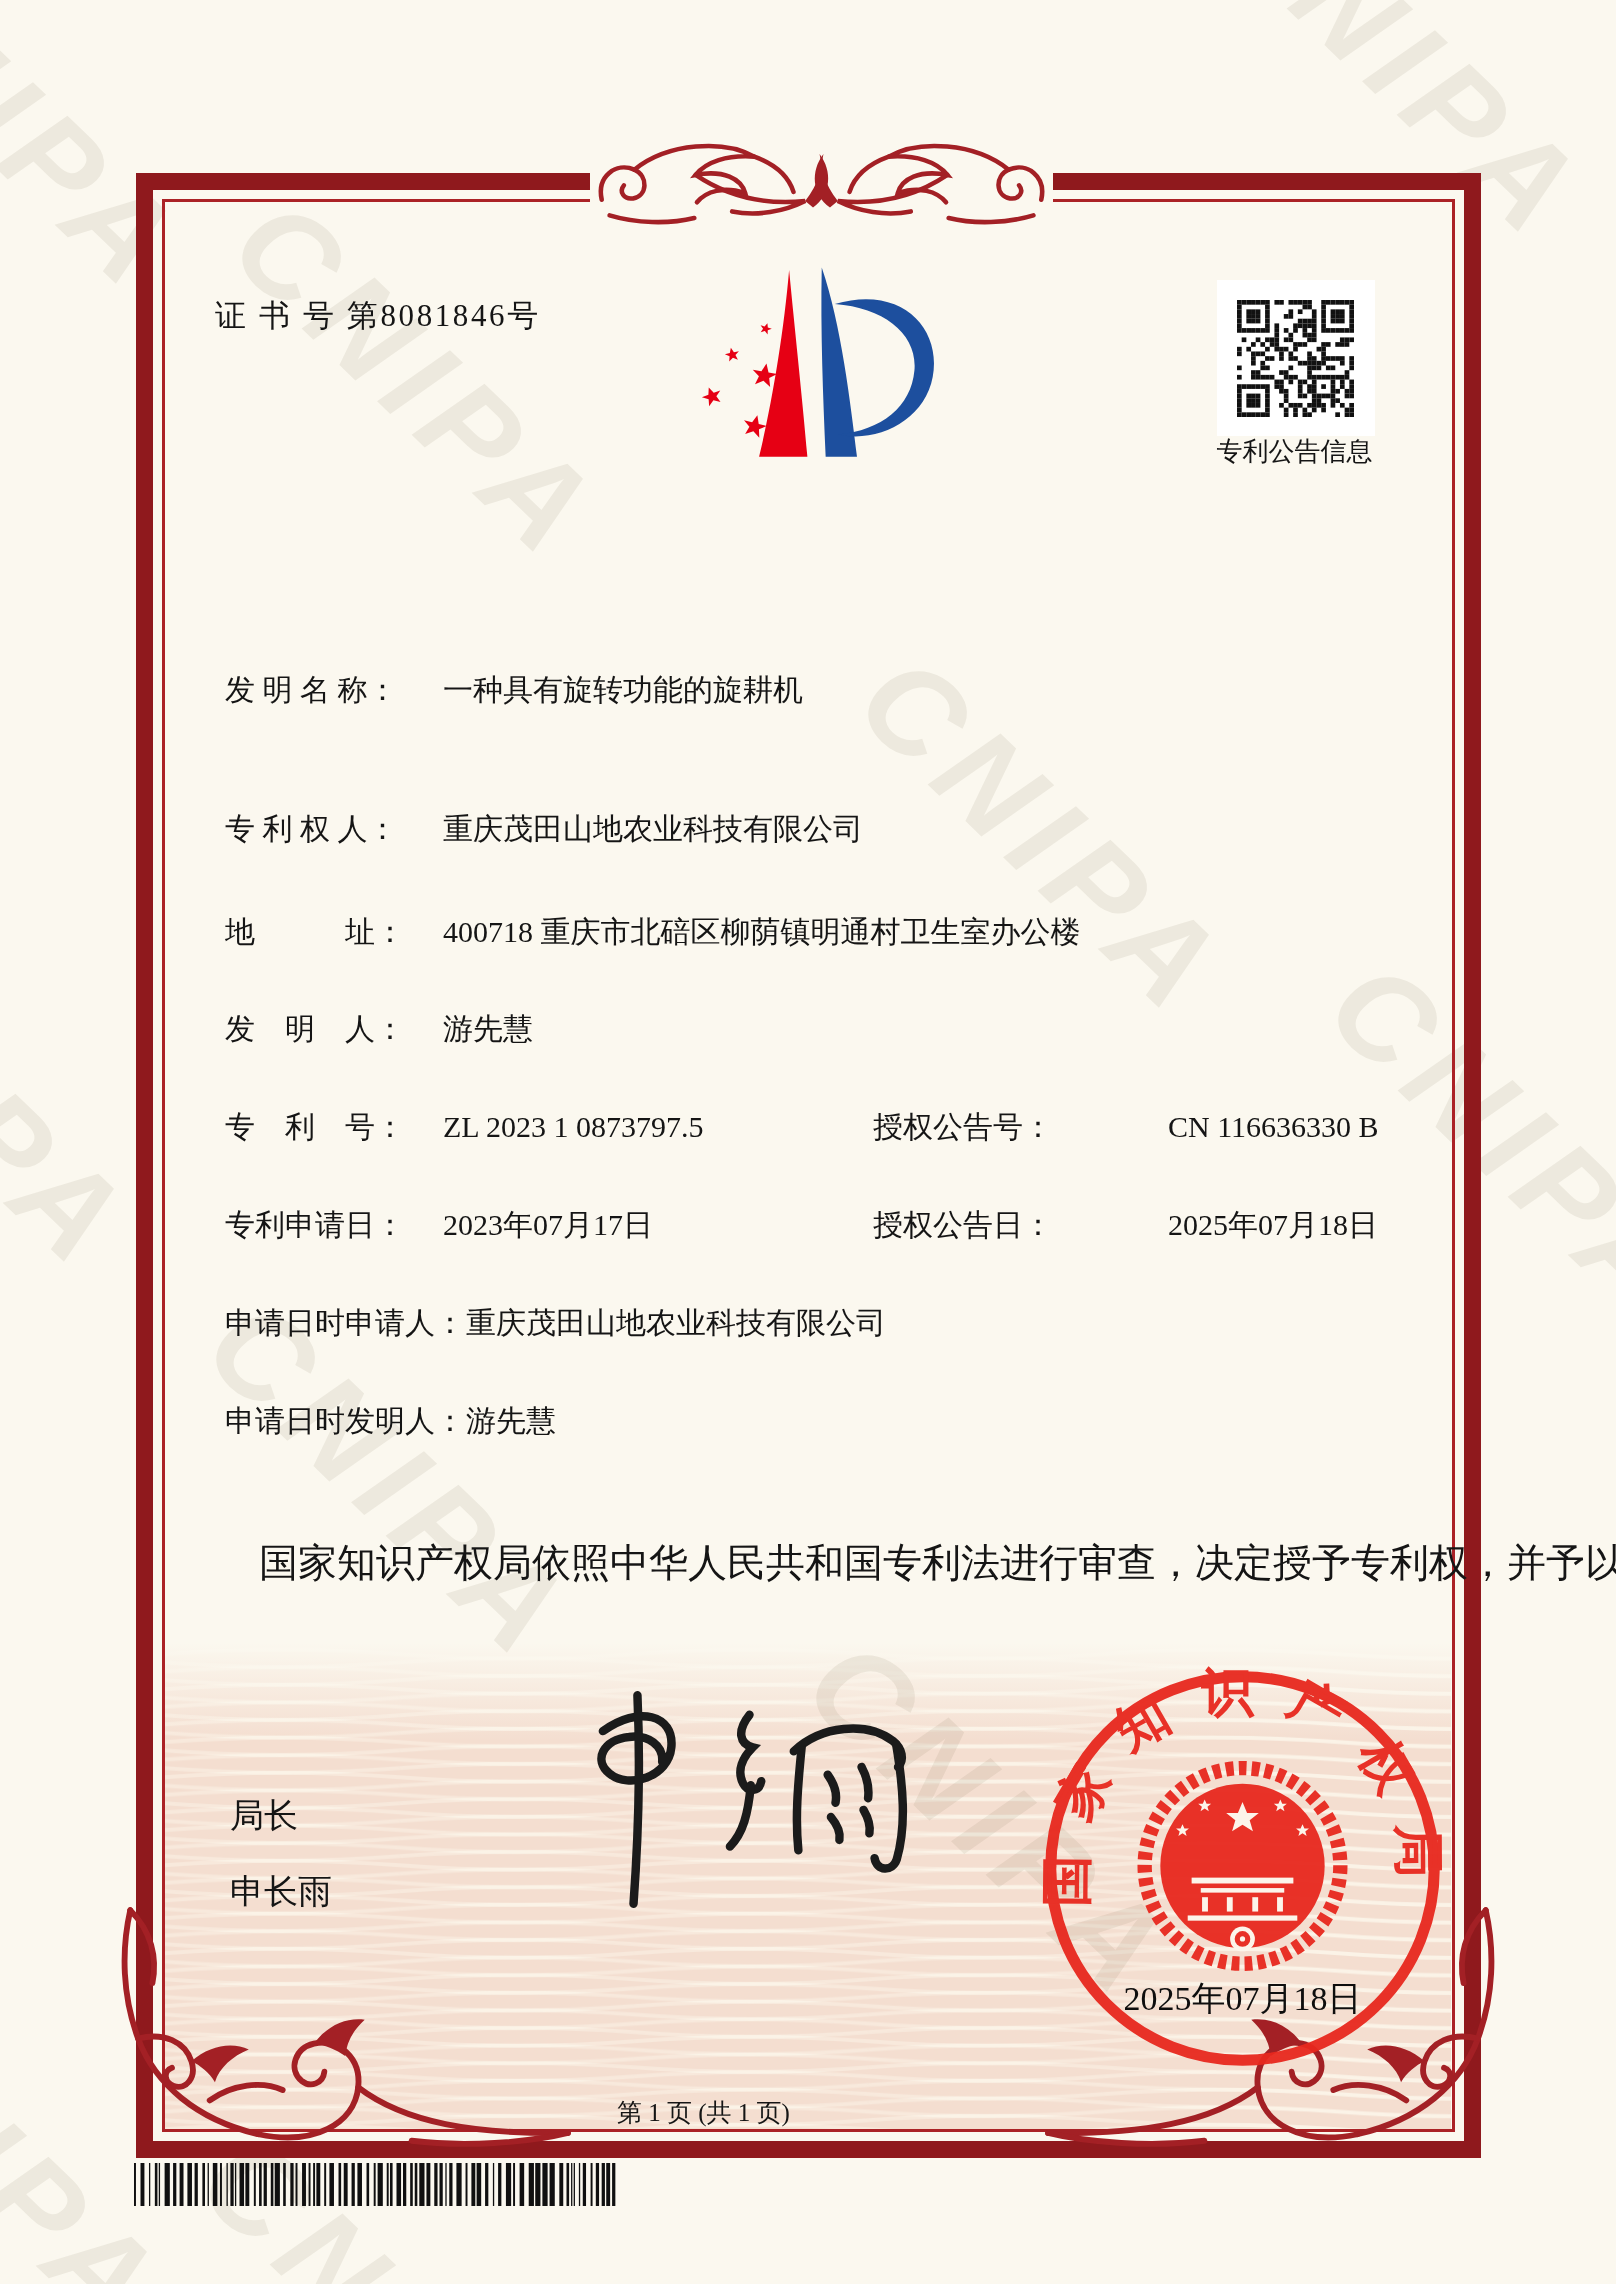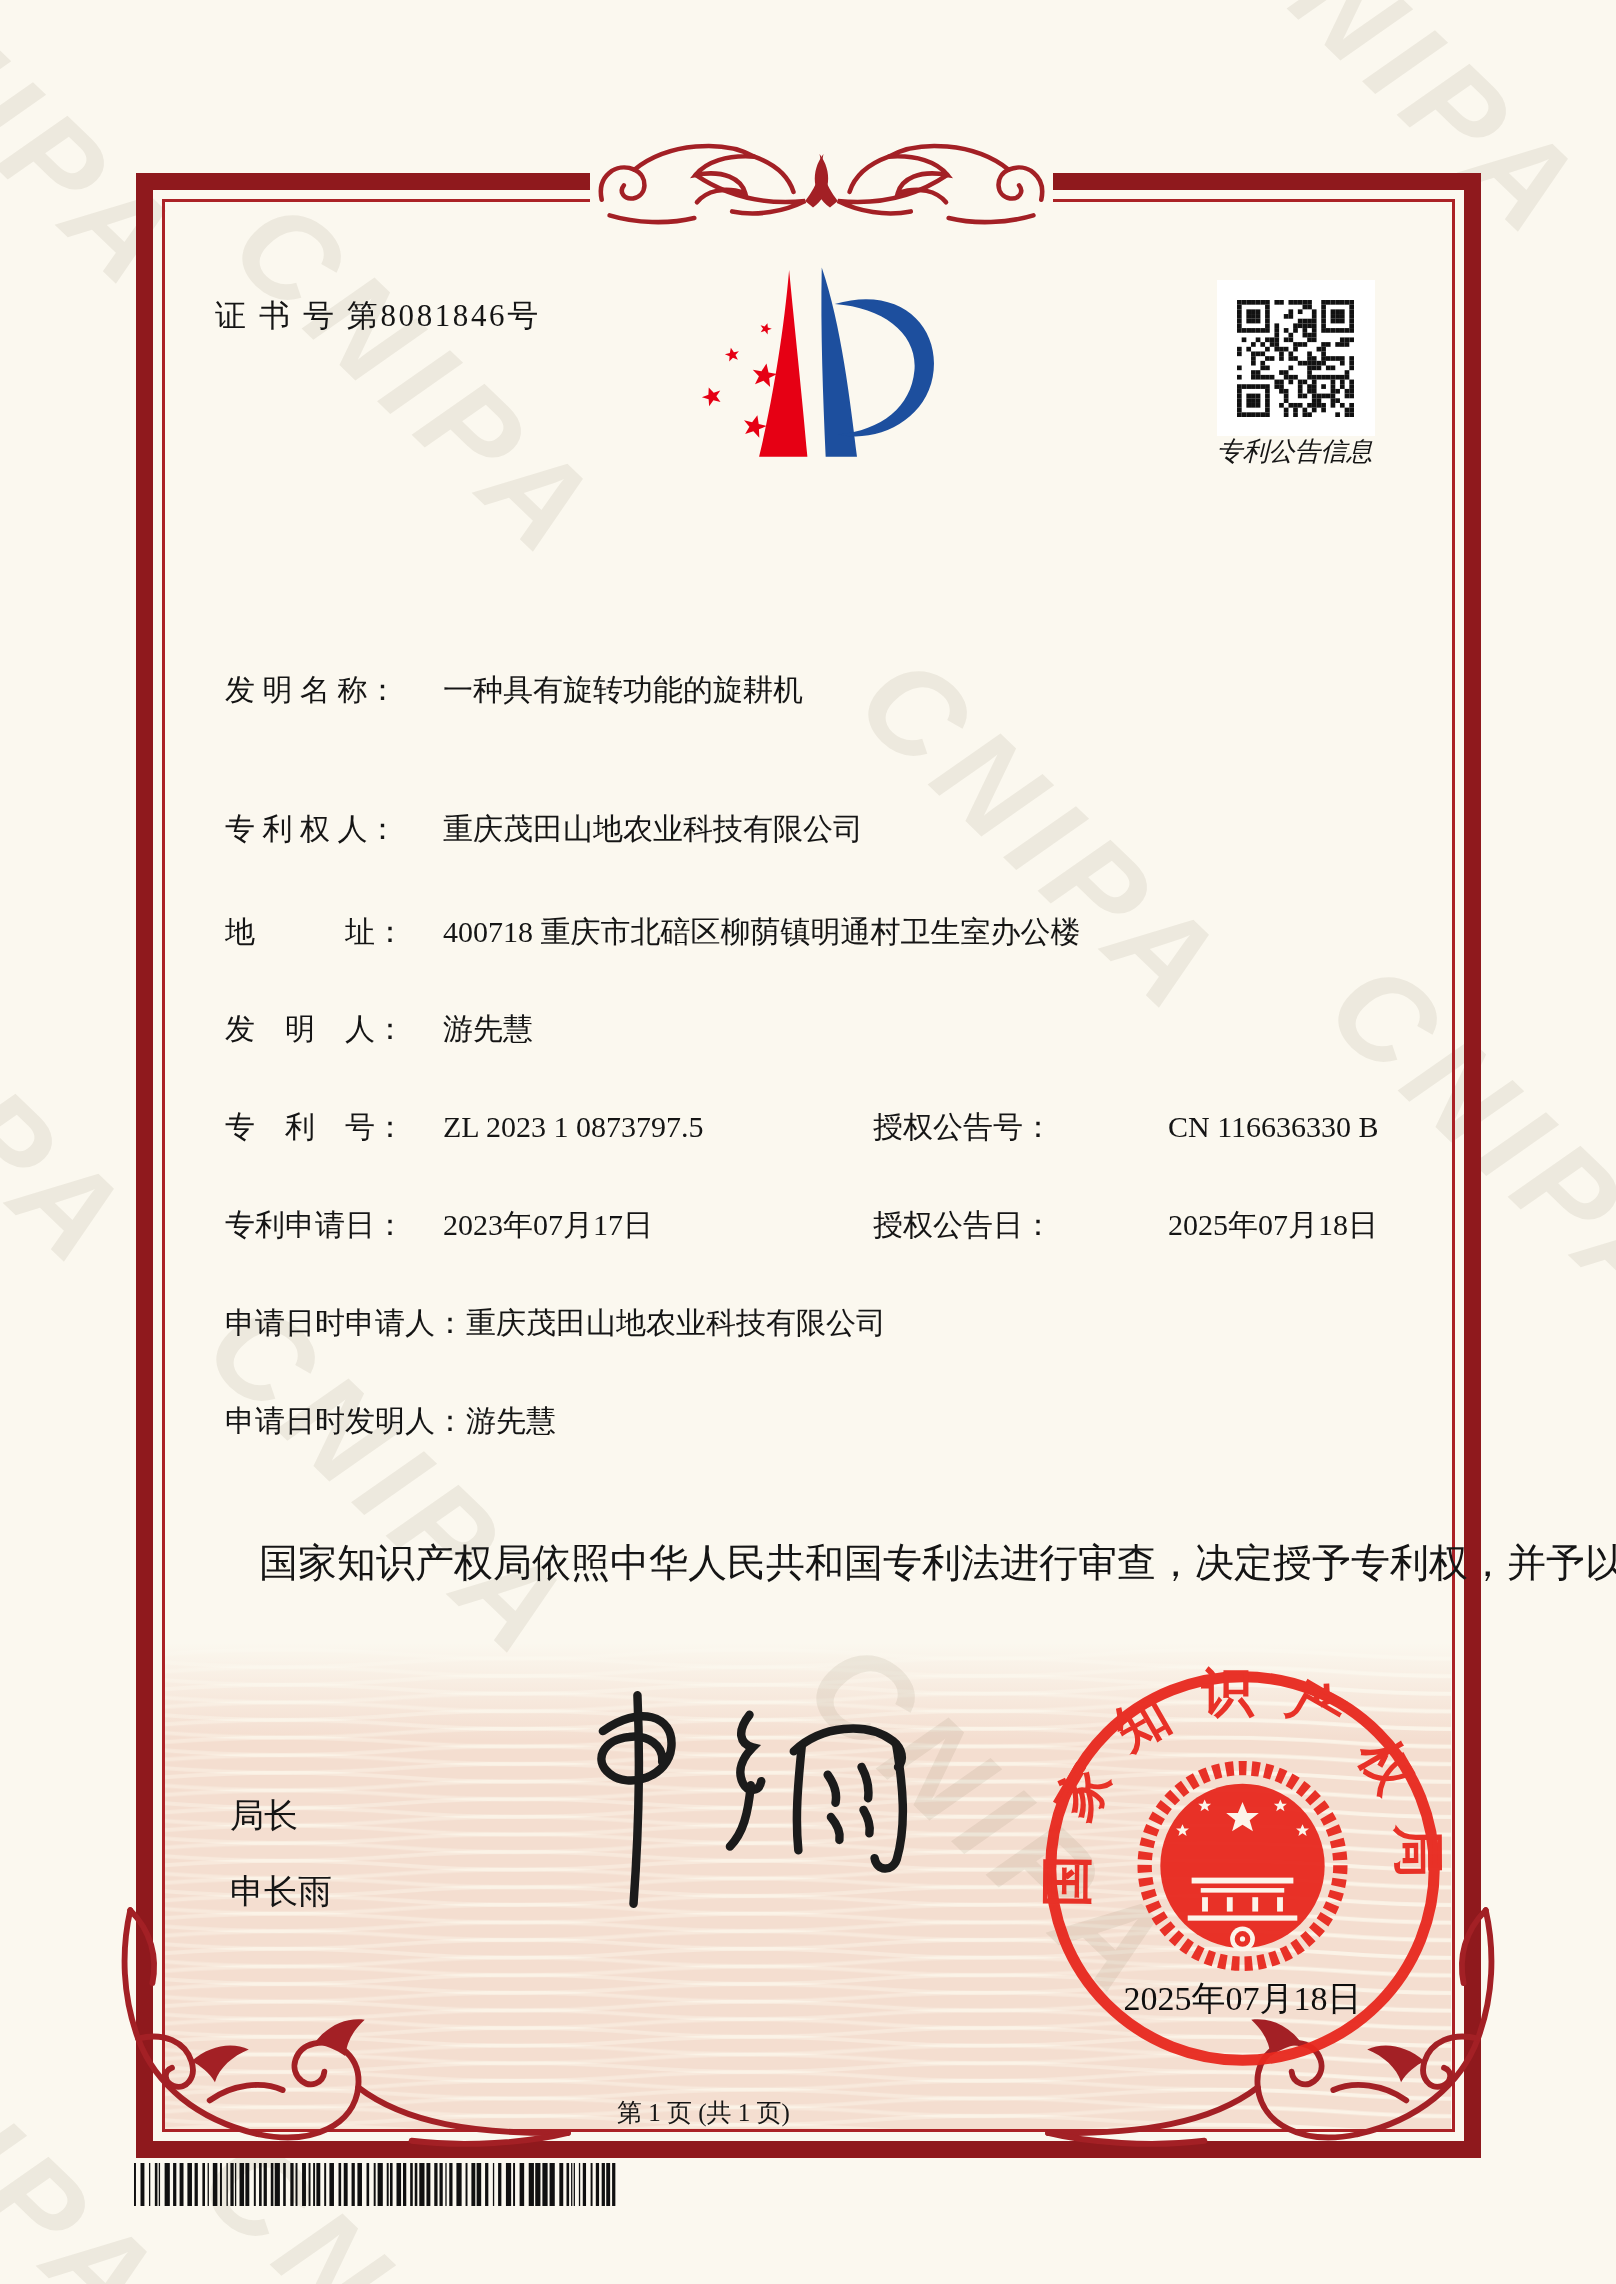--- a/index.html
+++ b/index.html
@@ -32,21 +32,21 @@
   }
   .top-ornament{position:absolute;left:590px;top:137px;width:463px;height:98px;background:#fbf8ef;z-index:4;}
   .corner-fl{position:absolute;z-index:4;}
   .corner-left{left:112px;top:1905px;}
   .corner-right{left:1022px;top:1905px;transform:scaleX(-1);}
   
   .cert-no{position:absolute;left:215px;top:295px;font-size:31px;letter-spacing:2.6px;z-index:5;white-space:nowrap;}
   .logo{position:absolute;left:686px;top:266px;z-index:5;}
   .qr-box{position:absolute;left:1217px;top:280px;width:158px;height:156px;background:#ffffff;z-index:5;}
   .qr-box svg{position:absolute;left:20px;top:19.6px;}
-  .qr-caption{position:absolute;left:1203px;top:434px;width:183px;text-align:center;font-size:26px;z-index:5;white-space:nowrap;font-style:italic;}
+  .qr-caption{position:absolute;left:1203px;top:434px;width:183px;text-align:center;font-size:26px;z-index:5;white-space:nowrap;}
   .title{
     position:absolute;left:0;top:484px;width:1616px;text-align:center;
     font-size:96px;font-weight:600;letter-spacing:15.6px;z-index:5;white-space:nowrap;
   }
   
   .frow{position:absolute;left:225px;width:1239px;height:42px;font-size:30px;line-height:39px;z-index:5;}
   .flabel{position:absolute;left:0;white-space:nowrap;}
   .fvalue{position:absolute;left:218px;white-space:nowrap;}
   .wide .fvalue{left:241px;}
   .flabel2{position:absolute;left:648px;white-space:nowrap;}

